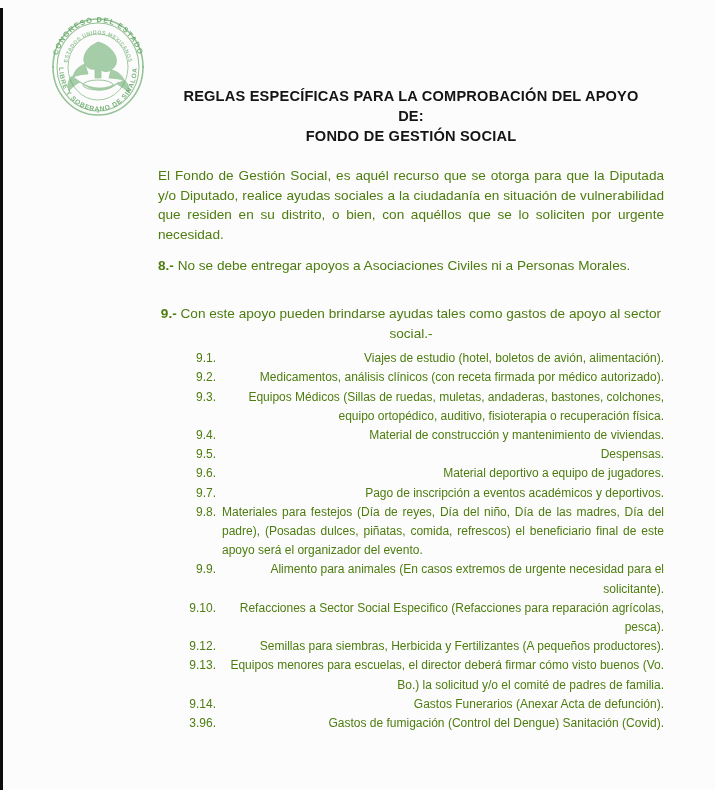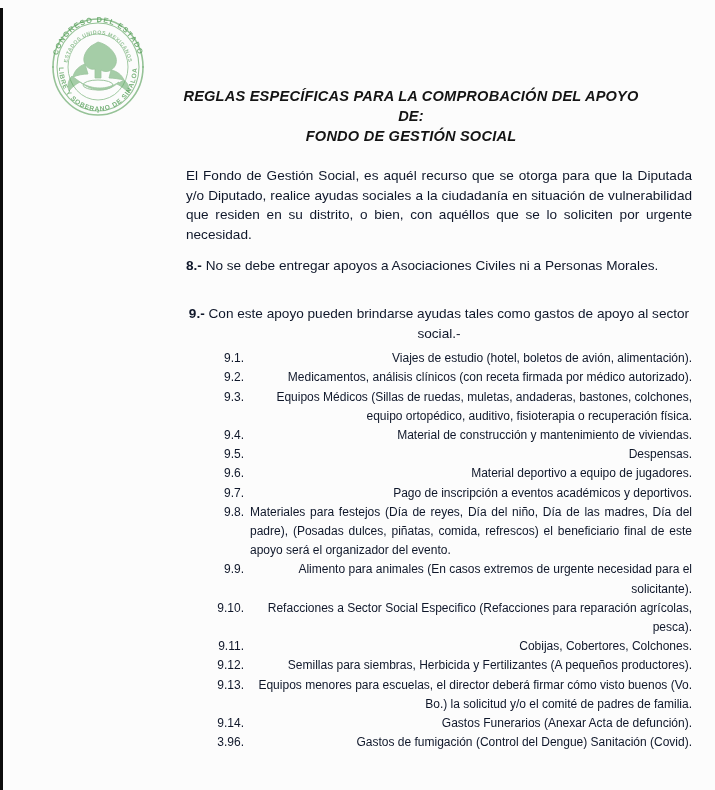--- a/index.html
+++ b/index.html
@@ -43,34 +43,32 @@
     position: absolute;
     left: 158px;
     top: 86px;
     width: 506px;
     text-align: center;
     font-weight: bold;
     font-size: 14.6px;
     line-height: 20px;
     letter-spacing: 0.2px;
     color: #141414;
-    font-style: italic;
   }
   .title-line { display: block; white-space: nowrap; }
 
   
   #body-block {
     position: absolute;
     left: 158px;
     top: 166px;
     width: 506px;
     font-size: 13.6px;
     line-height: 19.6px;
-    color: #0f172a;
-    margin-left: 28px;
+    color: #4d7c0f;
   }
   p.para {
     margin: 0;
     text-align: justify;
     text-justify: inter-word;
   }
   p.para.lead { margin-bottom: 12px; }
   p.para.clause8 { margin-bottom: 28px; }
   p.para.clause9 { margin-bottom: 6px; text-align: center; }
   .num-bold { font-weight: bold; }
@@ -203,24 +201,20 @@
         </li>
       <li>
           <span class="item-num">9.9.</span>
           <span class="item-text">Alimento para animales (En casos extremos de urgente necesidad para el solicitante).</span>
         </li>
       <li>
           <span class="item-num">9.10.</span>
           <span class="item-text">Refacciones a Sector Social Especifico (Refacciones para reparación agrícolas, pesca).</span>
         </li>
       <li>
-          <span class="item-num">9.11.</span>
-          <span class="item-text">Cobijas, Cobertores, Colchones.</span>
-        </li>
-      <li>
           <span class="item-num">9.12.</span>
           <span class="item-text">Semillas para siembras, Herbicida y Fertilizantes (A pequeños productores).</span>
         </li>
       <li>
           <span class="item-num">9.13.</span>
           <span class="item-text">Equipos menores para escuelas, el director deberá firmar cómo visto buenos (Vo. Bo.) la solicitud y/o el comité de padres de familia.</span>
         </li>
       <li>
           <span class="item-num">9.14.</span>
           <span class="item-text">Gastos Funerarios (Anexar Acta de defunción).</span>

